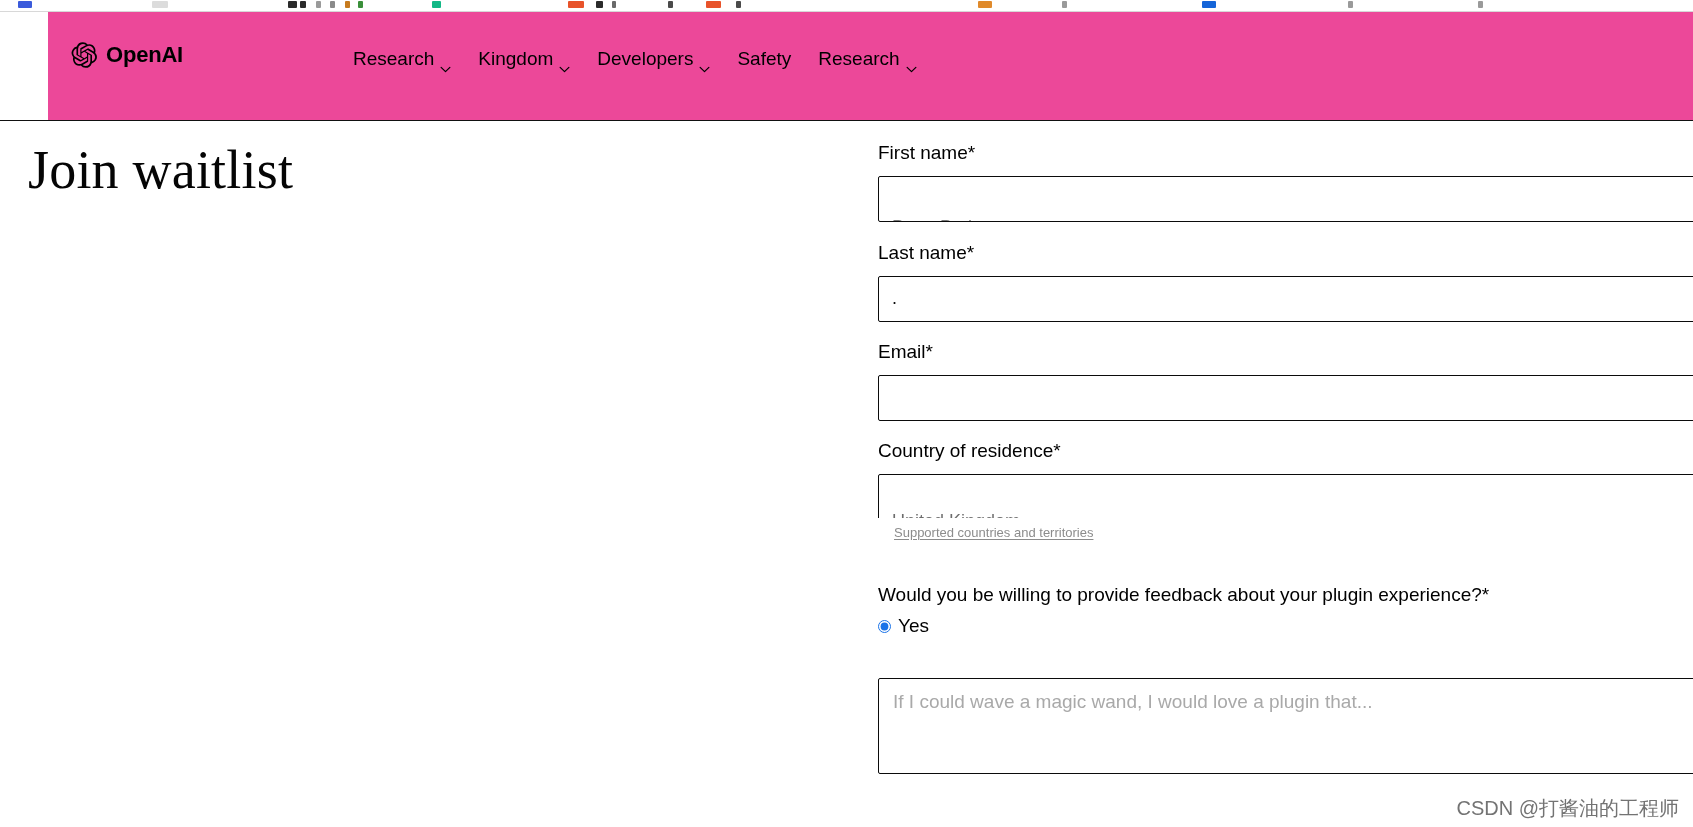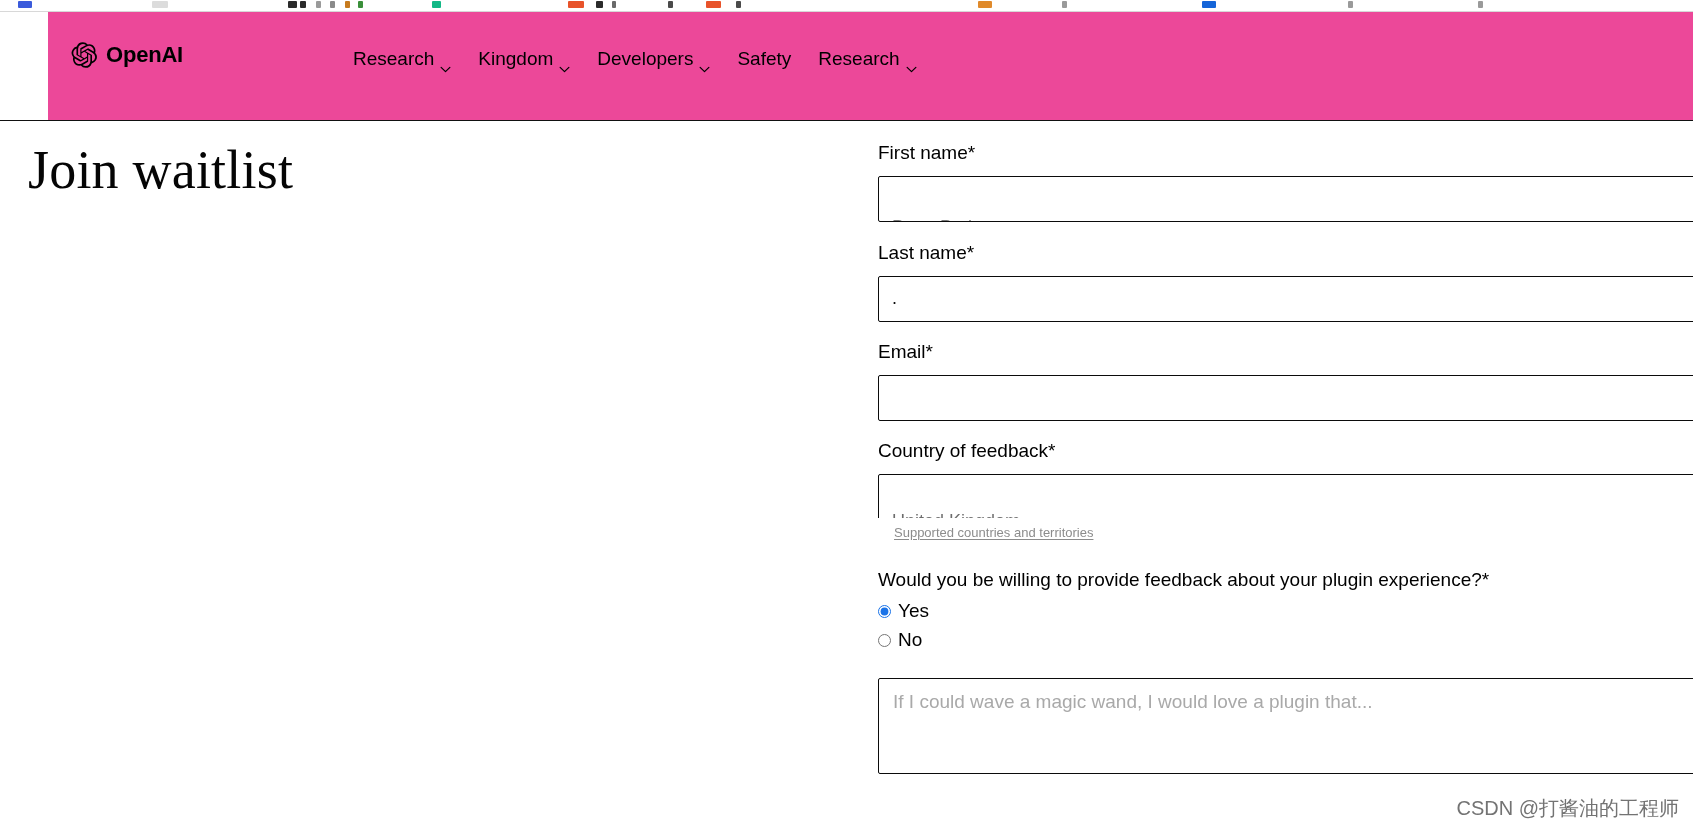--- a/index.html
+++ b/index.html
@@ -173,21 +173,20 @@
     font-size: 19px;
     line-height: 26px;
     color: #000;
     white-space: nowrap;
   }
 
   .radio-row {
     display: flex;
     align-items: center;
     gap: 7px;
-    margin-top: 5px;
     cursor: pointer;
   }
   .radio-row input[type="radio"] {
     width: 13px; height: 13px;
     margin: 0;
     accent-color: #1a73e8;
     cursor: pointer;
   }
   .radio-label {
     font-size: 19px;
@@ -324,39 +323,35 @@
 
   <div class="field" style="top:199px;">
     <label class="field-label">Email*</label>
     <div style="position:relative;margin-top:10px;overflow:hidden;height:46px;">
       <input class="text-input" type="text" placeholder="" style="">
       <span class="clipped-value"></span>
     </div>
   </div>
 
   <div class="field" style="top:298px;">
-    <label class="field-label">Country of feedback*</label>
+    <label class="field-label">Country of residence*</label>
     <div style="position:relative;margin-top:10px;overflow:hidden;height:44px;">
       <input class="text-input" type="text" placeholder="" style="">
       <span class="clipped-value" style="bottom:-5px;height:12px;opacity:.6;">United Kingdom</span>
     </div>
     <a class="helper-link">Supported countries and territories</a>
   </div>
 
-  <div class="field" style="top:427px;">
+  <div class="field" style="top:442px;">
     <div class="question">Would you be willing to provide feedback about your plugin experience?*</div>
     <div id="radios" style="margin-top:6px;">
         <label class="radio-row">
           <input type="radio" name="feedback" checked="" style="">
           <span class="radio-label">Yes</span>
         </label>
-        <label class="radio-row">
-          <input type="radio" name="feedback" style="">
-          <span class="radio-label">No</span>
-        </label>
       </div>
   </div>
 
   <div class="field" style="top:528px;">
     <div style="margin-top:10px;">
       <textarea class="textarea-box" placeholder="If I could wave a magic wand, I would love a plugin that..." style=""></textarea>
     </div>
   </div>
 
 </form>

